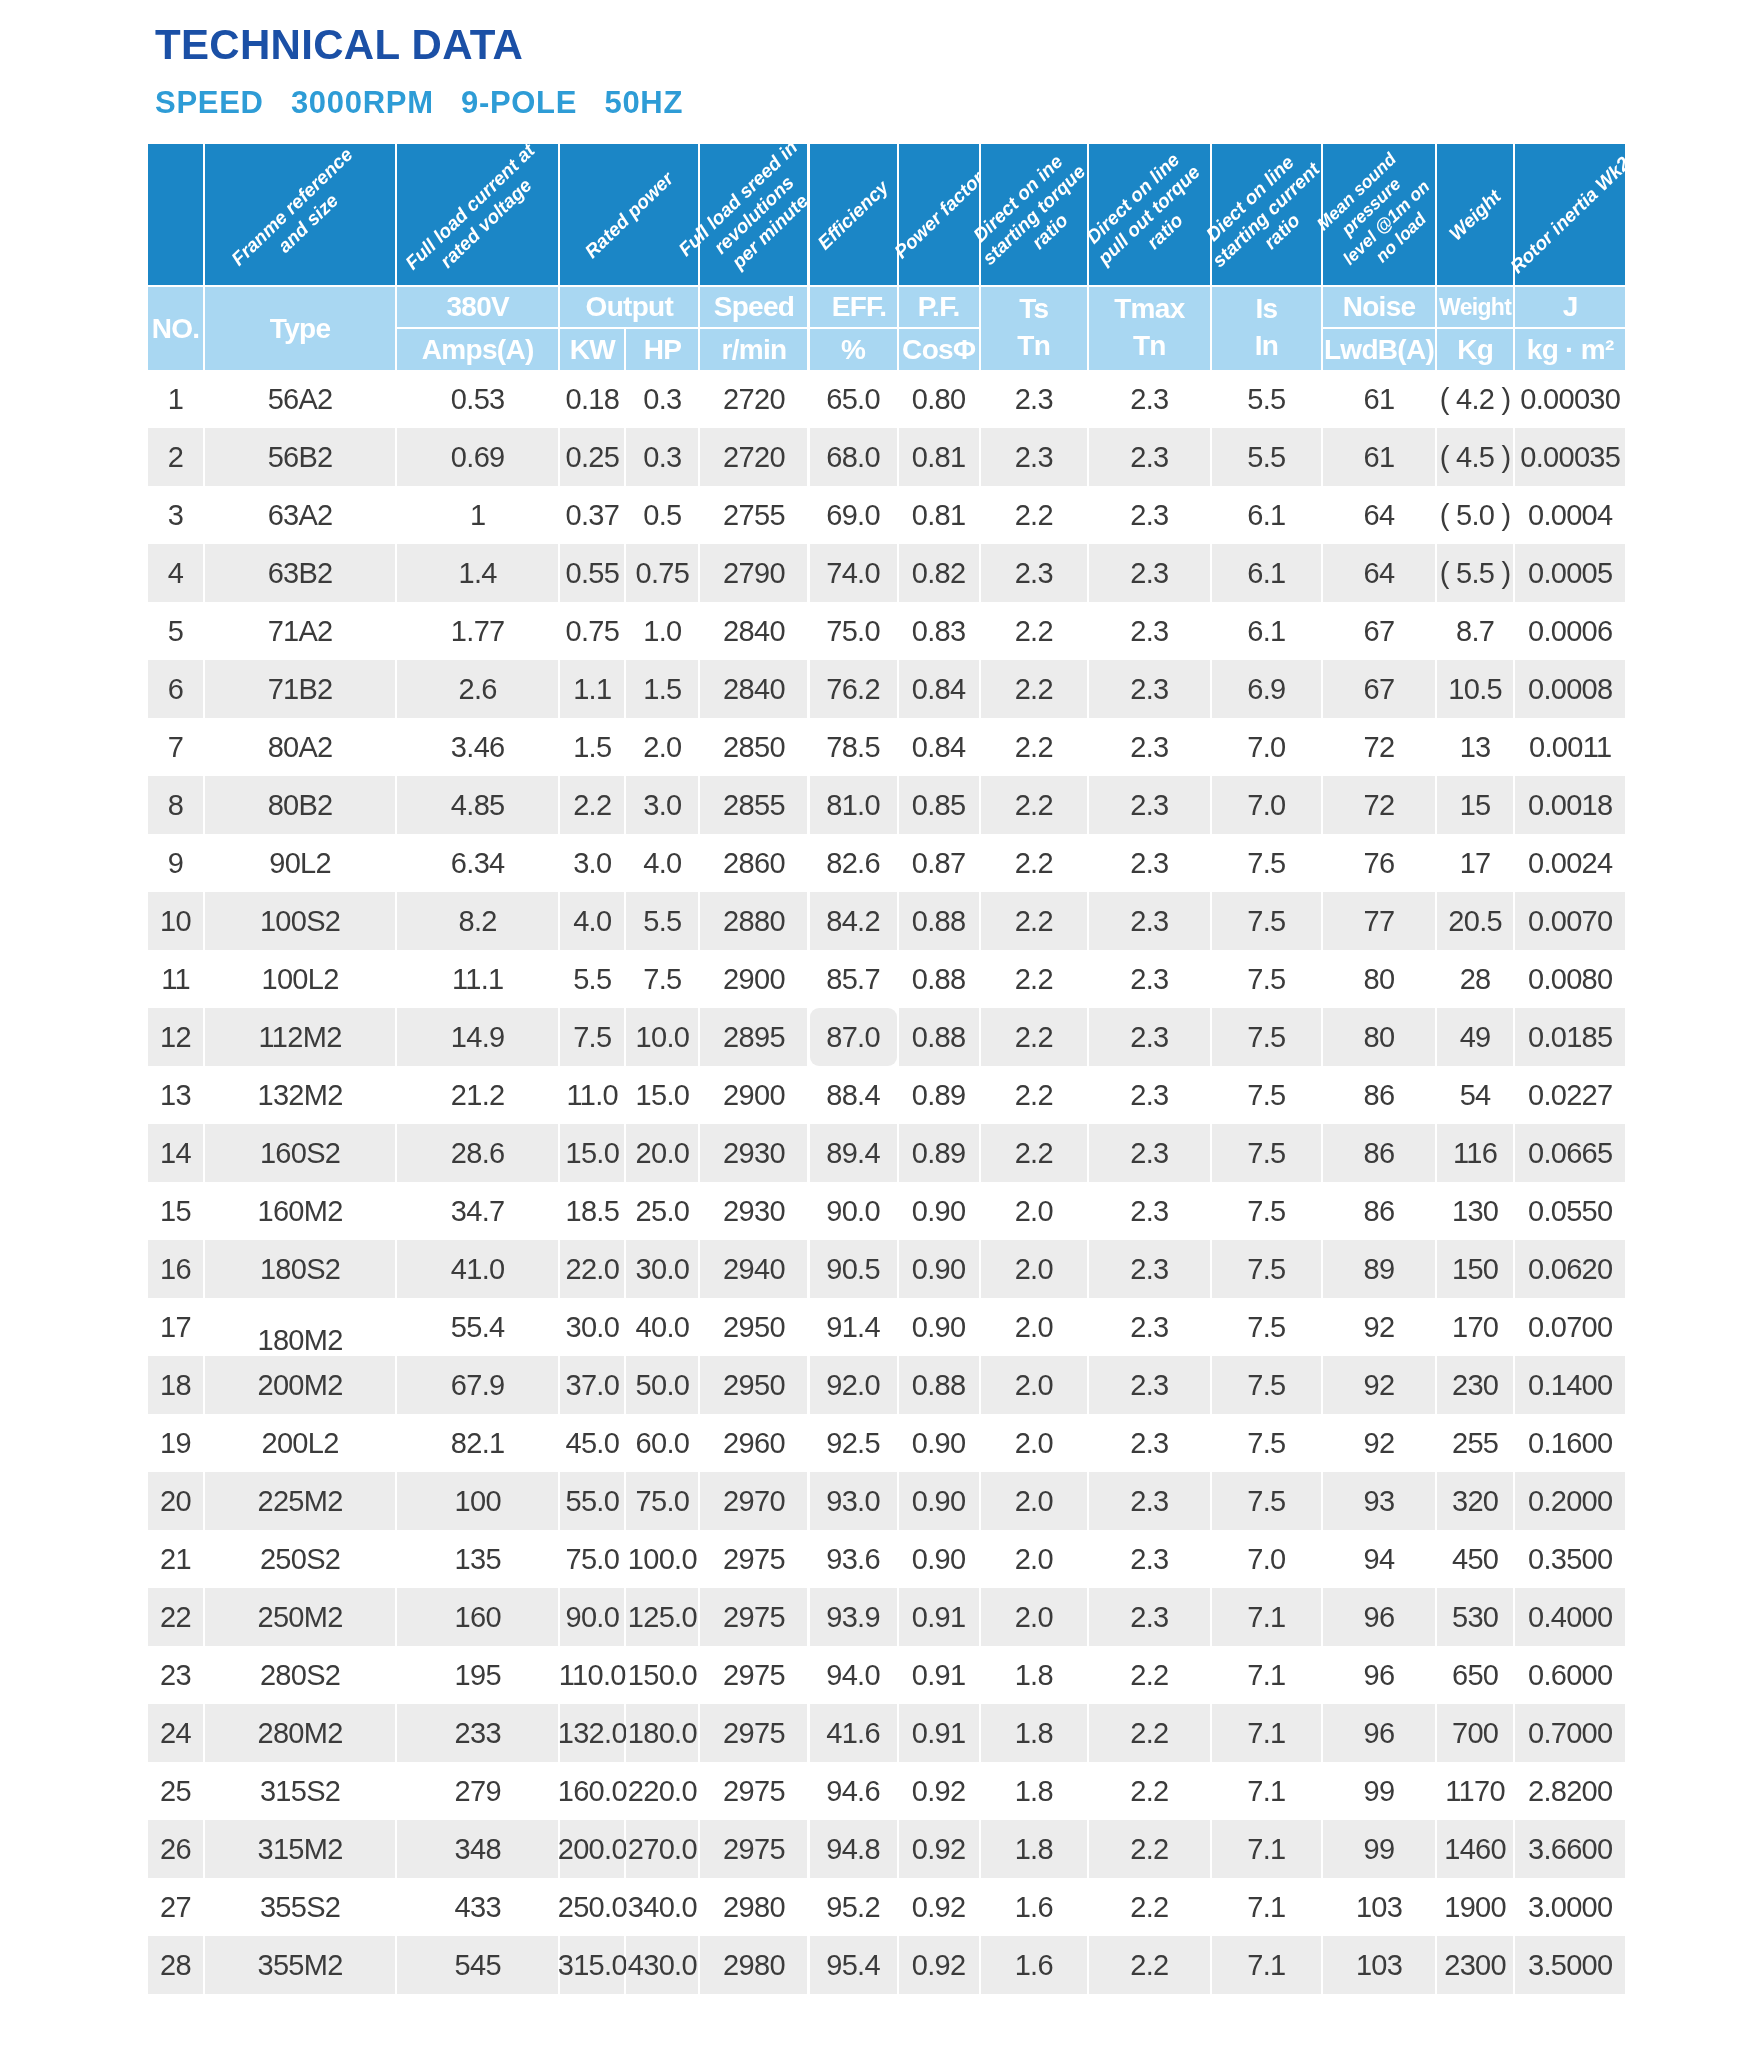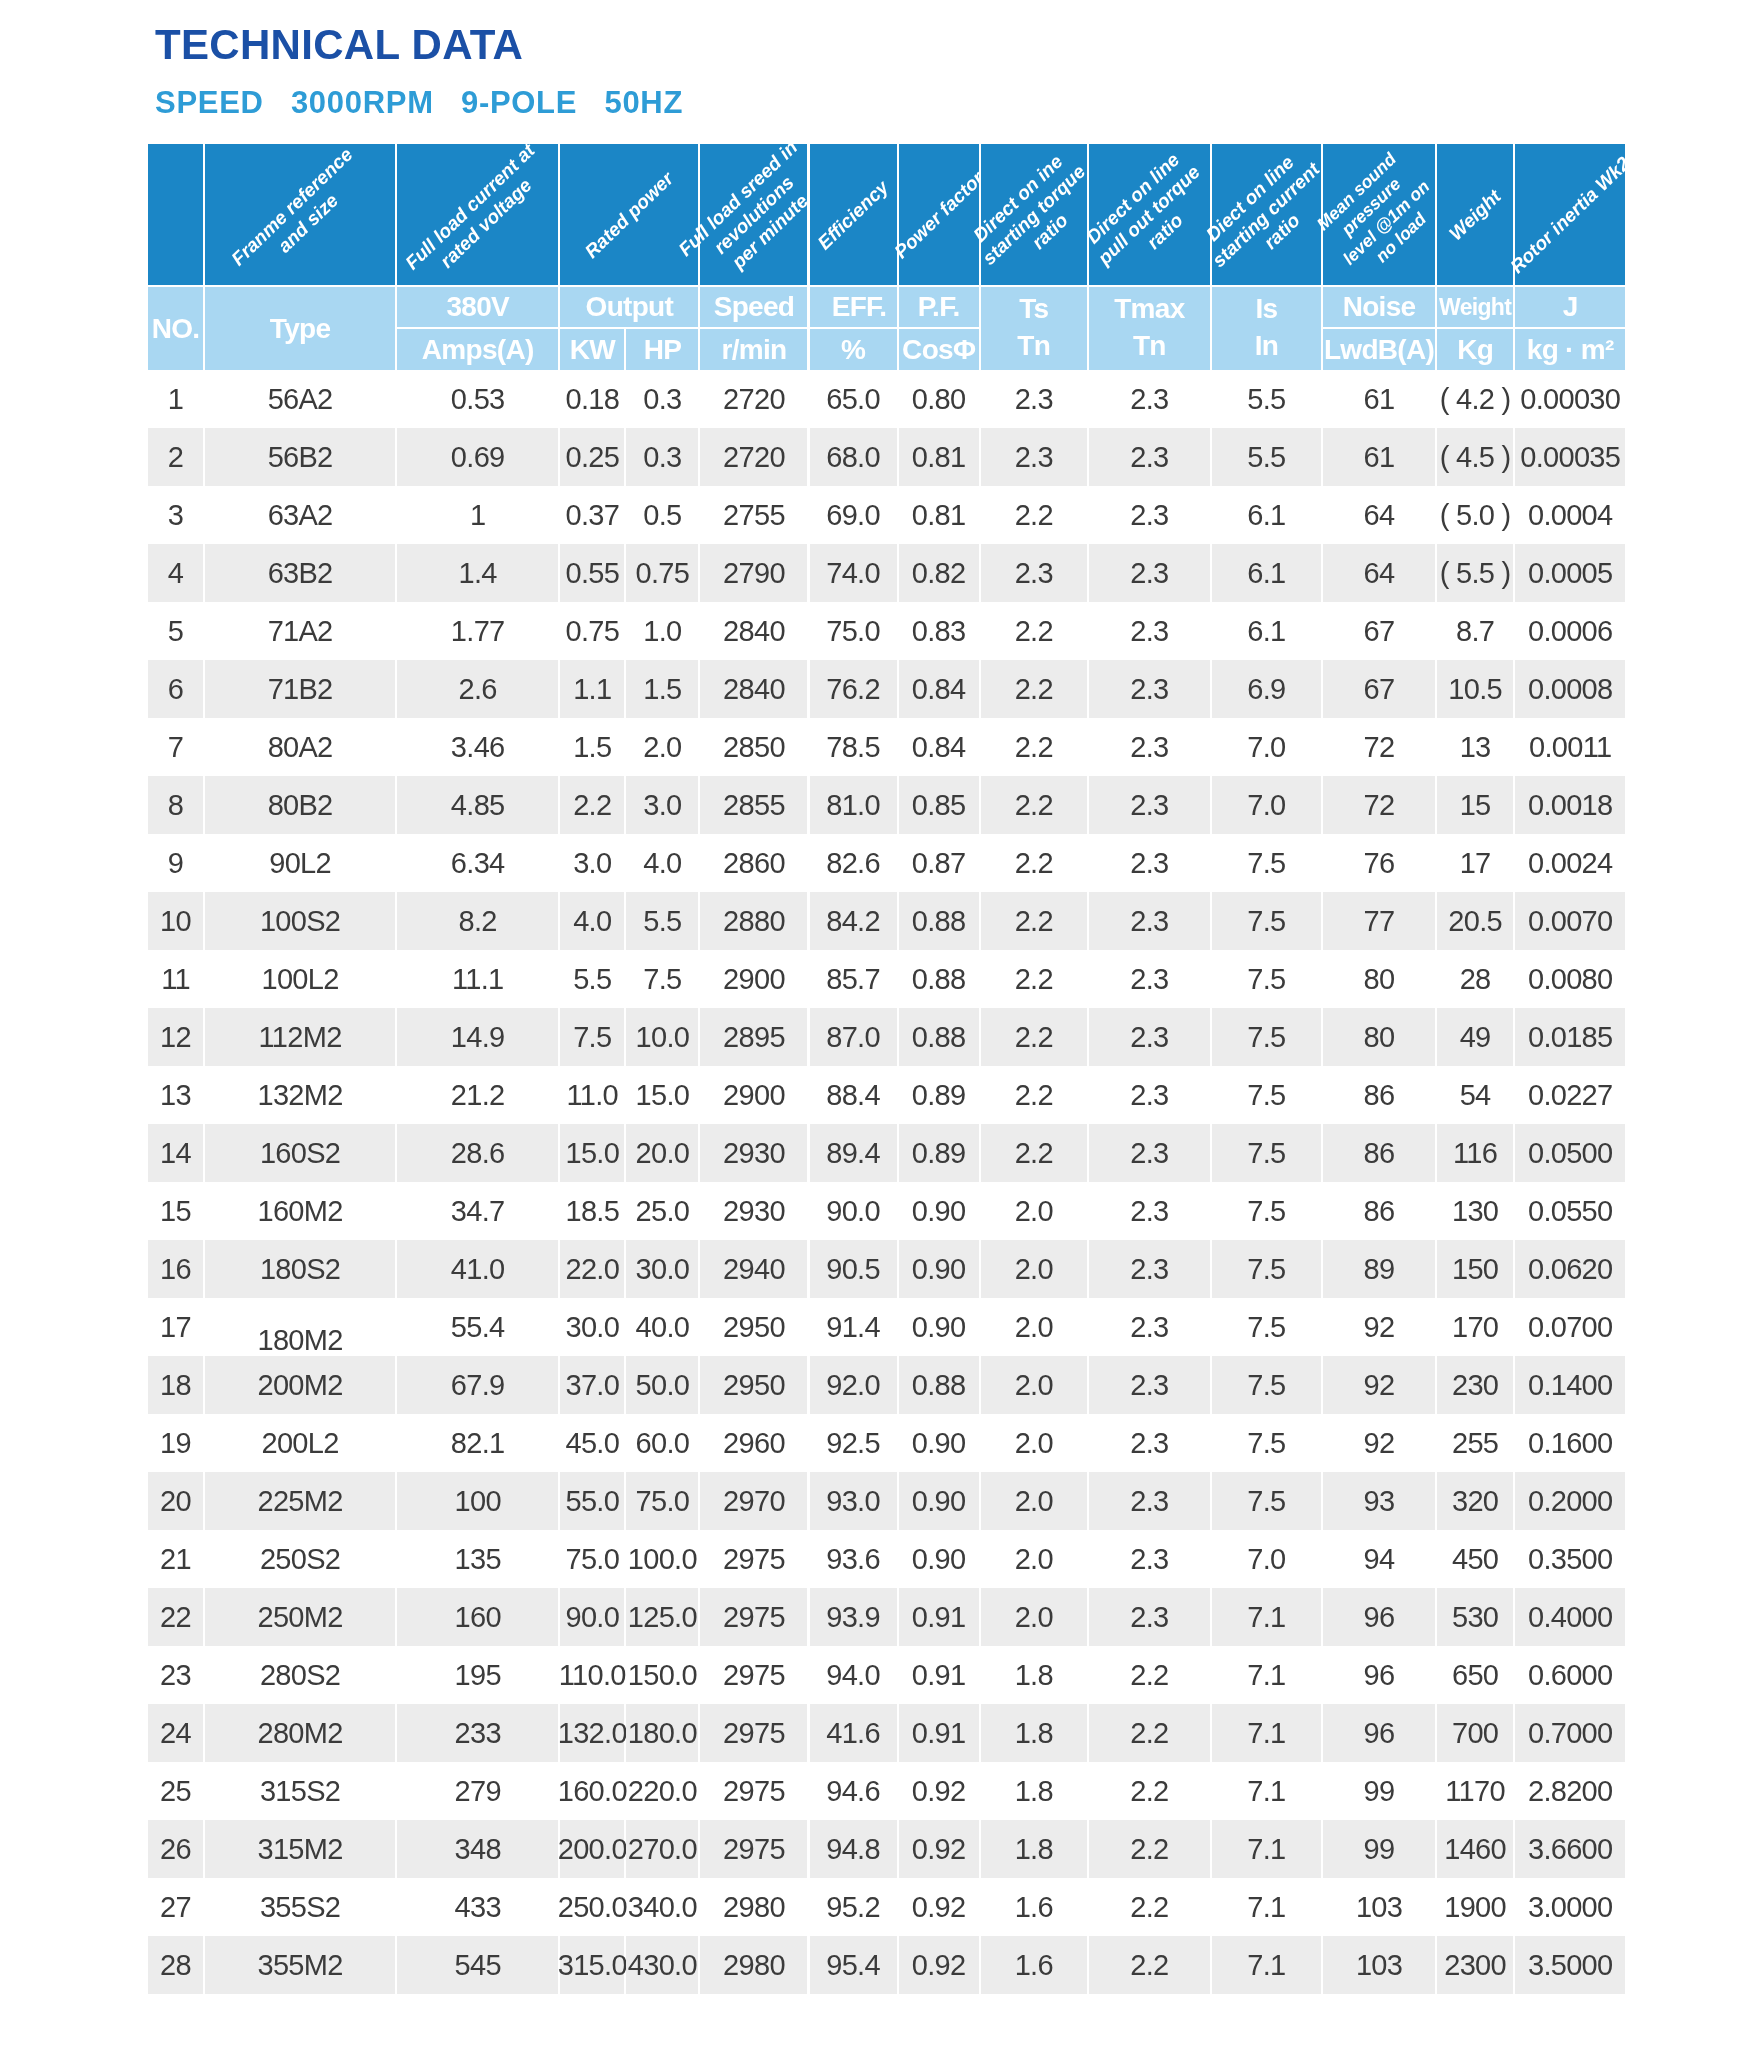--- a/index.html
+++ b/index.html
@@ -293,21 +293,21 @@
     <div class="dc" style="grid-area: 14 / 11 / span 1 / span 1;">7.5</div>
     <div class="dc" style="grid-area: 14 / 12 / span 1 / span 1;">80</div>
     <div class="dc" style="grid-area: 14 / 13 / span 1 / span 1;">28</div>
     <div class="dc" style="grid-area: 14 / 14 / span 1 / span 1;">0.0080</div>
     <div class="dc even" style="grid-area: 15 / 1 / span 1 / span 1;">12</div>
     <div class="dc even" style="grid-area: 15 / 2 / span 1 / span 1;">112M2</div>
     <div class="dc even" style="grid-area: 15 / 3 / span 1 / span 1;">14.9</div>
     <div class="dc even" style="grid-area: 15 / 4 / span 1 / span 1;">7.5</div>
     <div class="dc even" style="grid-area: 15 / 5 / span 1 / span 1;">10.0</div>
     <div class="dc even" style="grid-area: 15 / 6 / span 1 / span 1;">2895</div>
-    <div class="dc even" style="grid-area: 15 / 7 / span 1 / span 1;">87.0</div>
+    <div class="dc even" style="grid-area: 15 / 7 / span 1 / span 1; border-radius: 9px;">87.0</div>
     <div class="dc even" style="grid-area: 15 / 8 / span 1 / span 1;">0.88</div>
     <div class="dc even" style="grid-area: 15 / 9 / span 1 / span 1;">2.2</div>
     <div class="dc even" style="grid-area: 15 / 10 / span 1 / span 1;">2.3</div>
     <div class="dc even" style="grid-area: 15 / 11 / span 1 / span 1;">7.5</div>
     <div class="dc even" style="grid-area: 15 / 12 / span 1 / span 1;">80</div>
     <div class="dc even" style="grid-area: 15 / 13 / span 1 / span 1;">49</div>
     <div class="dc even" style="grid-area: 15 / 14 / span 1 / span 1;">0.0185</div>
     <div class="dc" style="grid-area: 16 / 1 / span 1 / span 1;">13</div>
     <div class="dc" style="grid-area: 16 / 2 / span 1 / span 1;">132M2</div>
     <div class="dc" style="grid-area: 16 / 3 / span 1 / span 1;">21.2</div>
@@ -328,21 +328,21 @@
     <div class="dc even" style="grid-area: 17 / 4 / span 1 / span 1;">15.0</div>
     <div class="dc even" style="grid-area: 17 / 5 / span 1 / span 1;">20.0</div>
     <div class="dc even" style="grid-area: 17 / 6 / span 1 / span 1;">2930</div>
     <div class="dc even" style="grid-area: 17 / 7 / span 1 / span 1;">89.4</div>
     <div class="dc even" style="grid-area: 17 / 8 / span 1 / span 1;">0.89</div>
     <div class="dc even" style="grid-area: 17 / 9 / span 1 / span 1;">2.2</div>
     <div class="dc even" style="grid-area: 17 / 10 / span 1 / span 1;">2.3</div>
     <div class="dc even" style="grid-area: 17 / 11 / span 1 / span 1;">7.5</div>
     <div class="dc even" style="grid-area: 17 / 12 / span 1 / span 1;">86</div>
     <div class="dc even" style="grid-area: 17 / 13 / span 1 / span 1;">116</div>
-    <div class="dc even" style="grid-area: 17 / 14 / span 1 / span 1;">0.0500</div>
+    <div class="dc even" style="grid-area: 17 / 14 / span 1 / span 1;">0.0665</div>
     <div class="dc" style="grid-area: 18 / 1 / span 1 / span 1;">15</div>
     <div class="dc" style="grid-area: 18 / 2 / span 1 / span 1;">160M2</div>
     <div class="dc" style="grid-area: 18 / 3 / span 1 / span 1;">34.7</div>
     <div class="dc" style="grid-area: 18 / 4 / span 1 / span 1;">18.5</div>
     <div class="dc" style="grid-area: 18 / 5 / span 1 / span 1;">25.0</div>
     <div class="dc" style="grid-area: 18 / 6 / span 1 / span 1;">2930</div>
     <div class="dc" style="grid-area: 18 / 7 / span 1 / span 1;">90.0</div>
     <div class="dc" style="grid-area: 18 / 8 / span 1 / span 1;">0.90</div>
     <div class="dc" style="grid-area: 18 / 9 / span 1 / span 1;">2.0</div>
     <div class="dc" style="grid-area: 18 / 10 / span 1 / span 1;">2.3</div>

